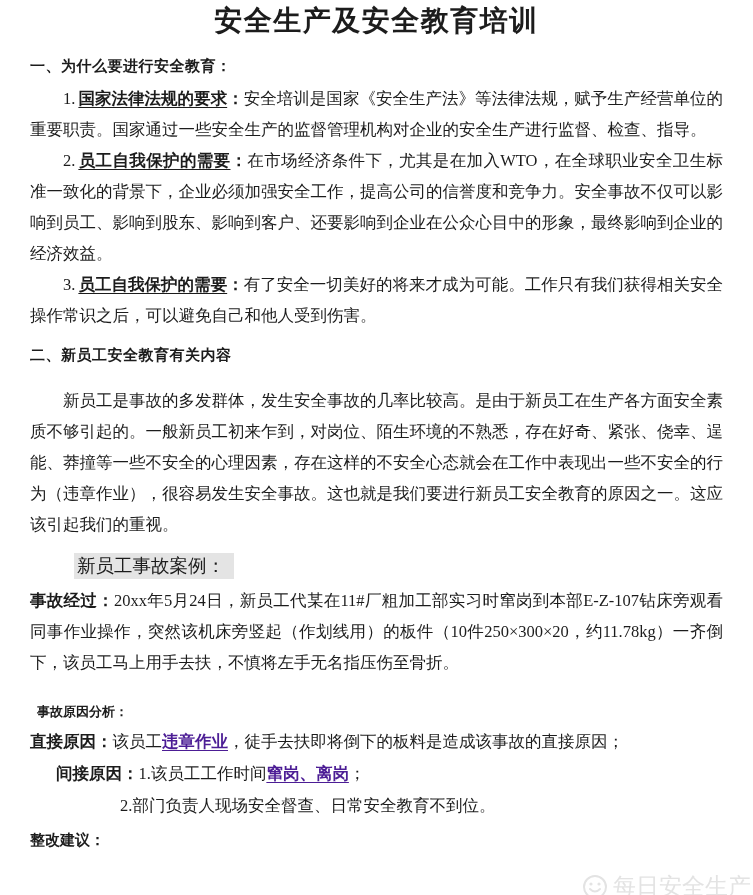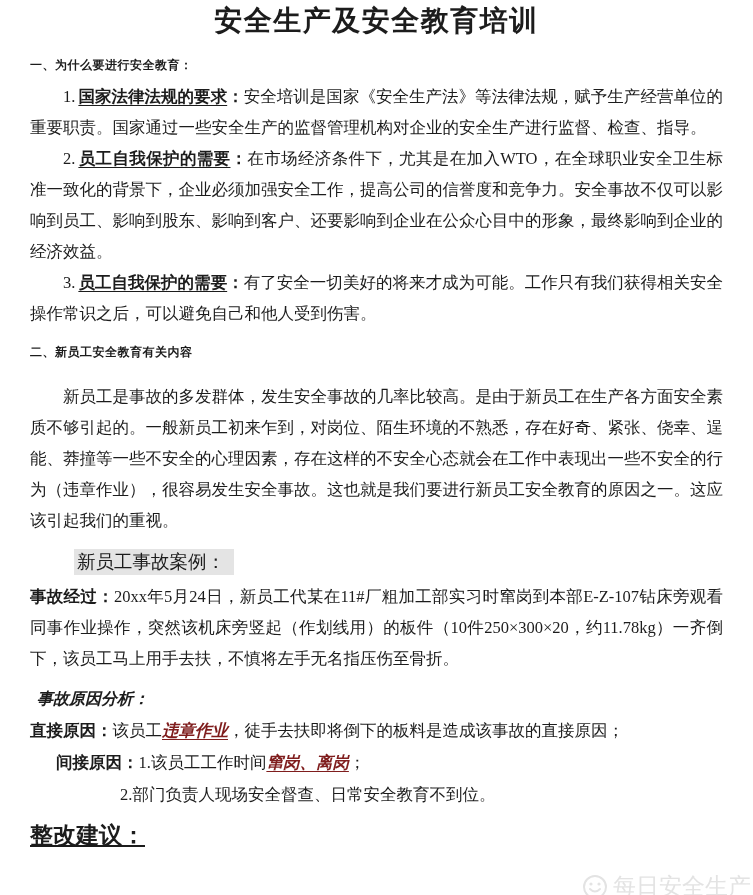--- a/index.html
+++ b/index.html
@@ -12,36 +12,36 @@
     overflow: hidden;
     padding: 6px 30px 0 30px;
   }
   .doc-title {
     text-align: center;
     font-size: 28px;
     font-weight: bold;
     line-height: 30px;
     letter-spacing: 1.5px;
   }
-  .sec-heading { font-size: 12px; font-weight: bold; letter-spacing: 0.5px; }
+  .sec-heading { font-size: 15px; font-weight: bold; letter-spacing: 0.5px; }
   .h1 { margin: 21px 0 7px 0; }
   .h2 { margin: 15px 0 20px 0; }
   .para { font-size: 16.5px; line-height: 31px; text-align: justify; }
   .indent { text-indent: 33px; }
   .num { margin-right: 3px; }
   .lead { font-weight: bold; text-decoration: underline; text-underline-offset: 3px; }
   .b { font-weight: bold; }
   .case-heading { margin: 13px 0 7px 0; font-size: 18.5px; font-weight: normal; padding-left: 44px; }
   .case-heading .hl { background: #e4e4e4; padding: 3px 9px 3px 3px; }
-  .analysis-heading { font-size: 16px; font-weight: bold; margin: 15px 0 5px 0; padding-left: 7px; font-style: italic; }
+  .analysis-heading { font-size: 13px; font-weight: bold; margin: 25px 0 5px 0; padding-left: 7px; }
   .causes .para { line-height: 32px; }
-  .red { color: #7f1d1d; font-weight: bold; font-style: italic; text-decoration: underline; text-underline-offset: 3px; }
+  .red { color: #4c1d95; font-weight: bold; text-decoration: underline; text-underline-offset: 3px; }
   .hang { padding-left: 90px; text-indent: -90px; margin-left: 26px; }
   .item2 { padding-left: 90px; }
-  .suggest { font-size: 23px; font-weight: bold; margin-top: 9px; text-decoration: underline; }
+  .suggest { font-size: 15px; font-weight: bold; margin-top: 9px; }
   .watermark {
     position: absolute;
     right: 2px;
     bottom: -7px;
     display: flex;
     align-items: center;
     gap: 5px;
     color: #e3e3e3;
     font-size: 23px;
     white-space: nowrap;

